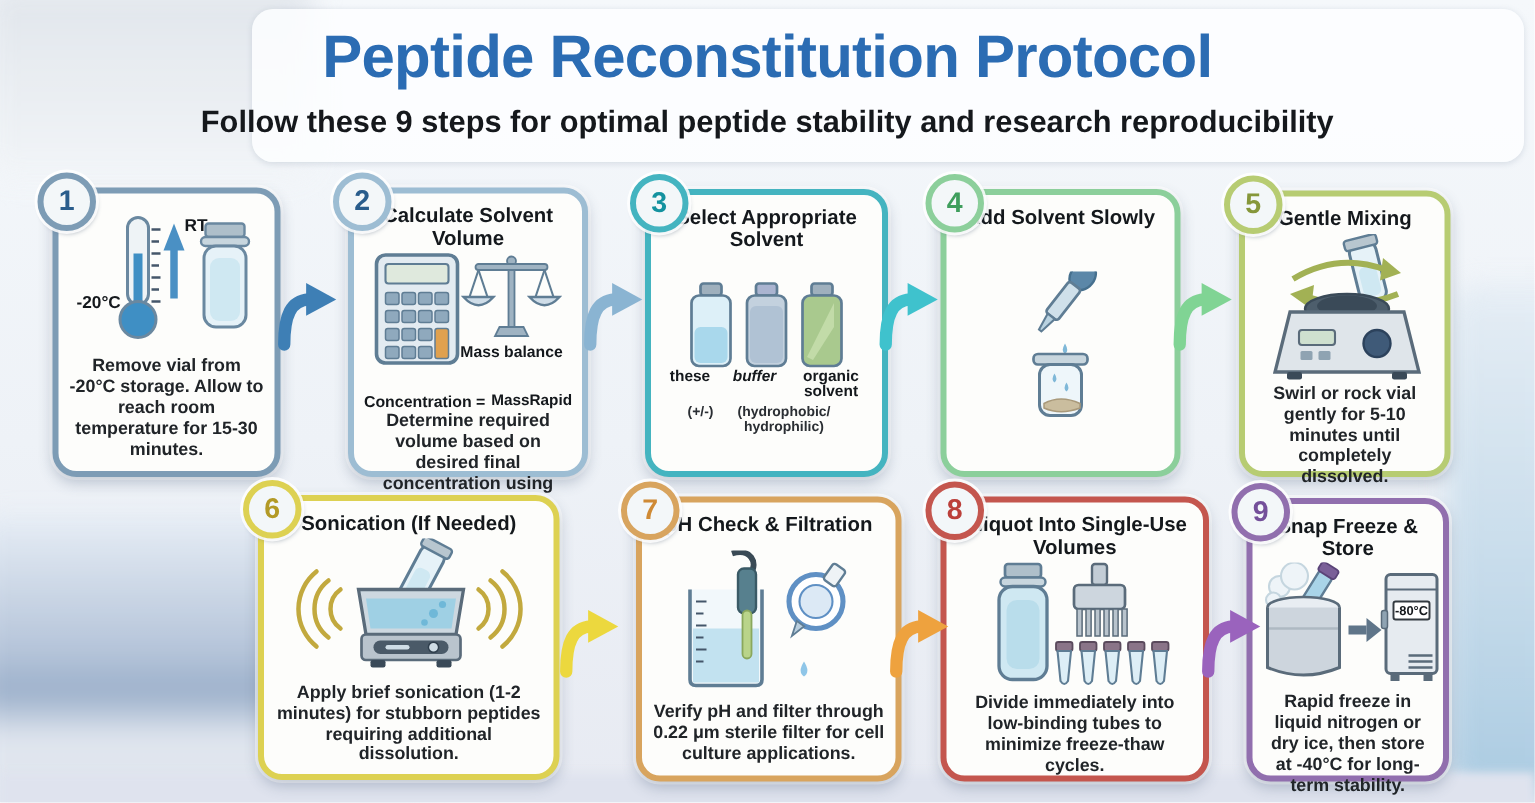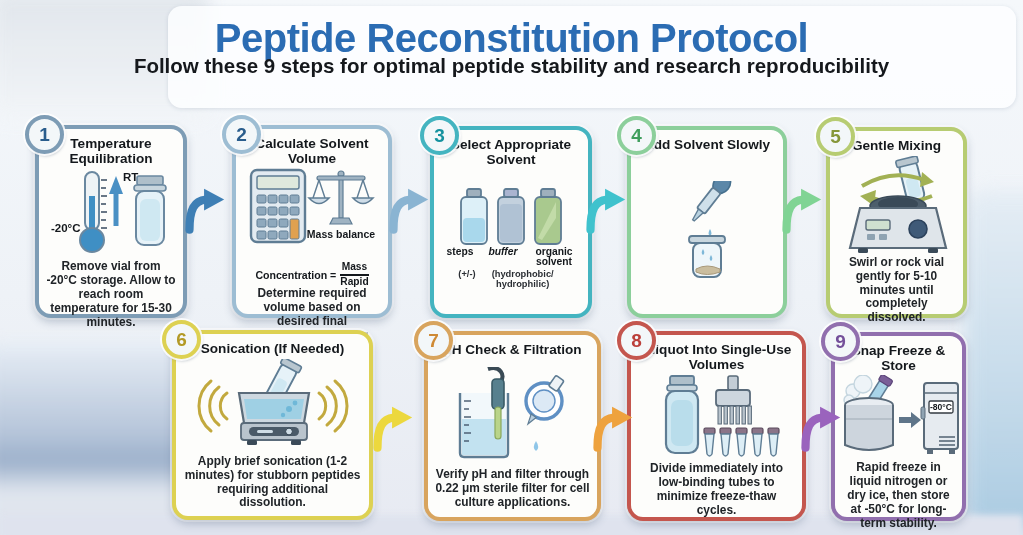--- a/index.html
+++ b/index.html
@@ -14,21 +14,21 @@
   .blob-shelf{left:-10px;top:-10px;width:220px;height:130px;border-radius:14px;
     background:linear-gradient(180deg,#dfe4ea,#f2f5f8);filter:blur(9px);opacity:.9;}
   .blob-flasks-right{right:-18px;top:190px;width:120px;height:340px;border-radius:20px;
     background:linear-gradient(180deg,#e3ecf4 0%,#bcd6e8 60%,#9cc4de 100%);
     filter:blur(9px);opacity:.8;}
   .blob-bench{left:0;bottom:-6px;width:1023px;height:26px;background:#dfe3ee;filter:blur(3px);}
   .header-panel{position:absolute;left:168px;top:6px;width:848px;height:102px;z-index:1;
     background:rgba(253,254,255,.85);border-radius:14px;box-shadow:0 1px 4px rgba(90,110,140,.18);}
   .title{position:absolute;left:0;top:16px;width:1023px;text-align:center;z-index:2;
     font-size:40px;font-weight:bold;letter-spacing:-.5px;color:#2b6cb3;}
-  .subtitle{position:absolute;left:0;top:54px;width:1023px;text-align:center;z-index:2;
+  .subtitle{position:absolute;left:0;top:70px;width:1023px;text-align:center;z-index:2;
     font-size:20.5px;font-weight:bold;color:#15181c;}
   
   .card{position:absolute;z-index:2;background:#fdfdfb;border:4px solid var(--ac);
     border-radius:16px;box-shadow:0 4px 9px rgba(70,90,120,.30),0 0 0 2px rgba(255,255,255,.7);
     display:flex;flex-direction:column;align-items:center;padding:7px 6px 6px;box-sizing:border-box;}
   .badge{position:absolute;top:-14px;left:-14px;width:31px;height:31px;border-radius:50%;
     background:#f3f7f9;border:4px solid var(--ac);box-shadow:0 0 0 2px rgba(255,255,255,.85),1px 2px 3px rgba(60,80,110,.35);
     display:flex;align-items:center;justify-content:center;
     font-size:19px;font-weight:bold;color:var(--num);}
   .ctitle{font-size:13.6px;font-weight:bold;color:#14181c;text-align:center;line-height:1.08;margin:1px 4px 2px;}
@@ -56,41 +56,40 @@
   #a89{left:800px;top:390px;color:#9a63bd;}
   
   .bottle-labels{display:flex;justify-content:center;gap:6px;font-size:10.3px;font-weight:bold;color:#14181c;line-height:1.0;margin-top:1px;}
   .bottle-labels span{text-align:center;}
   .bl1{width:36px;} .bl2{width:38px;font-style:italic;} .bl3{width:52px;}
   .notes-row{display:flex;justify-content:center;align-items:flex-start;gap:6px;
     font-size:9.3px;font-weight:bold;color:#2a2e33;margin-top:3px;line-height:1.05;}
   .notes-row .hydro{width:82px;text-align:center;}
   .formula{display:flex;align-items:center;justify-content:space-between;gap:4px;
     font-size:10.6px;font-weight:bold;color:#14181c;margin-top:16px;}
-  .frac{display:inline-flex;flex-direction:column;align-items:center;line-height:1;font-size:10.2px;}
+  .frac{display:inline-flex;align-items:center;line-height:1;font-size:10.2px;}
   .fracline{height:1.6px;background:#14181c;width:100%;margin:1.5px 0;}
   svg text{font-family:"Liberation Sans",sans-serif;}
 </style>
 </head>
 <body>
 
 <div class="stage">
 
   <div class="blob blob-shelf"></div>
   <div class="blob blob-device"></div>
   <div class="blob blob-flasks-right"></div>
   <div class="blob blob-bench"></div>
   <div class="header-panel"></div>
 
   <div class="title">Peptide Reconstitution Protocol</div>
   <div class="subtitle">Follow these 9 steps for optimal peptide stability and research reproducibility</div>
 
   <div class="card s1" id="card1">
     <div class="badge">1</div>
-    <div class="ctitle">Temperature Equilibration</div>
     <div class="iconwrap">
       <svg width="124" height="92" viewBox="0 0 124 92">
         <rect x="36" y="4" width="14" height="58" rx="7" fill="#eef3f6" stroke="#6a88a0" stroke-width="2"></rect>
         <rect x="40" y="28" width="6" height="36" fill="#3f8fc4"></rect>
         <circle cx="43" cy="72" r="12" fill="#3f8fc4" stroke="#6a88a0" stroke-width="2"></circle>
         <g stroke="#44566a" stroke-width="1.6">
           <line x1="52" y1="12" x2="58" y2="12"></line>
             <line x1="52" y1="20" x2="57" y2="20"></line>
           <line x1="52" y1="28" x2="58" y2="28"></line>
             <line x1="52" y1="36" x2="57" y2="36"></line>
@@ -170,21 +169,21 @@
           <rect x="11" y="30" width="22" height="24" rx="4" fill="#a9d8ec" stroke="none"></rect>
           <rect x="52" y="1" width="14" height="8" rx="2" fill="#aab4d0"></rect>
           <rect x="46" y="9" width="26" height="47" rx="5" fill="#c3d1de"></rect>
           <rect x="48" y="16" width="22" height="38" rx="4" fill="#b0c2d4" stroke="none"></rect>
           <rect x="89" y="1" width="14" height="8" rx="2" fill="#9fb0bd"></rect>
           <rect x="83" y="9" width="26" height="47" rx="5" fill="#a9c98e"></rect>
           <path d="M86 50 L104 14 L104 30 L90 52 Z" fill="#c2dba8" stroke="none"></path>
         </g>
       </svg>
       <div class="bottle-labels">
-        <span class="bl1">steps</span>
+        <span class="bl1">these</span>
         <span class="bl2">buffer</span>
         <span class="bl3">organic solvent</span>
       </div>
       <div class="notes-row">
         <span>(+/-)</span>
         <span class="hydro">(hydrophobic/ hydrophilic)</span>
       </div>
     </div>
   </div>
 
@@ -373,21 +372,21 @@
         <text x="104" y="35" font-size="8.6" font-weight="bold" fill="#14181c" text-anchor="middle">-80°C</text>
         <g stroke="#5a6b7a" stroke-width="1.6">
           <line x1="102" y1="62" x2="118" y2="62"></line>
             <line x1="102" y1="66" x2="118" y2="66"></line>
             <line x1="102" y1="70" x2="118" y2="70"></line>
         </g>
         <rect x="90" y="74" width="6" height="5" fill="#5a6b7a"></rect>
           <rect x="112" y="74" width="6" height="5" fill="#5a6b7a"></rect>
       </svg>
     </div>
-    <div class="desc">Rapid freeze in liquid nitrogen or dry ice, then store at -50°C for long-term stability.</div>
+    <div class="desc">Rapid freeze in liquid nitrogen or dry ice, then store at -40°C for long-term stability.</div>
   </div>
 
   <svg class="flow-arrow" id="a12" viewBox="0 0 46 64">
       <path d="M6 58 C6 36 11 26 24 25" fill="none" stroke="currentColor" stroke-width="9" stroke-linecap="round"></path>
       <polygon points="22,13 44,25 22,37" fill="currentColor"></polygon>
     </svg>
   <svg class="flow-arrow" id="a23" viewBox="0 0 46 64">
       <path d="M6 58 C6 36 11 26 24 25" fill="none" stroke="currentColor" stroke-width="9" stroke-linecap="round"></path>
       <polygon points="22,13 44,25 22,37" fill="currentColor"></polygon>
     </svg>

